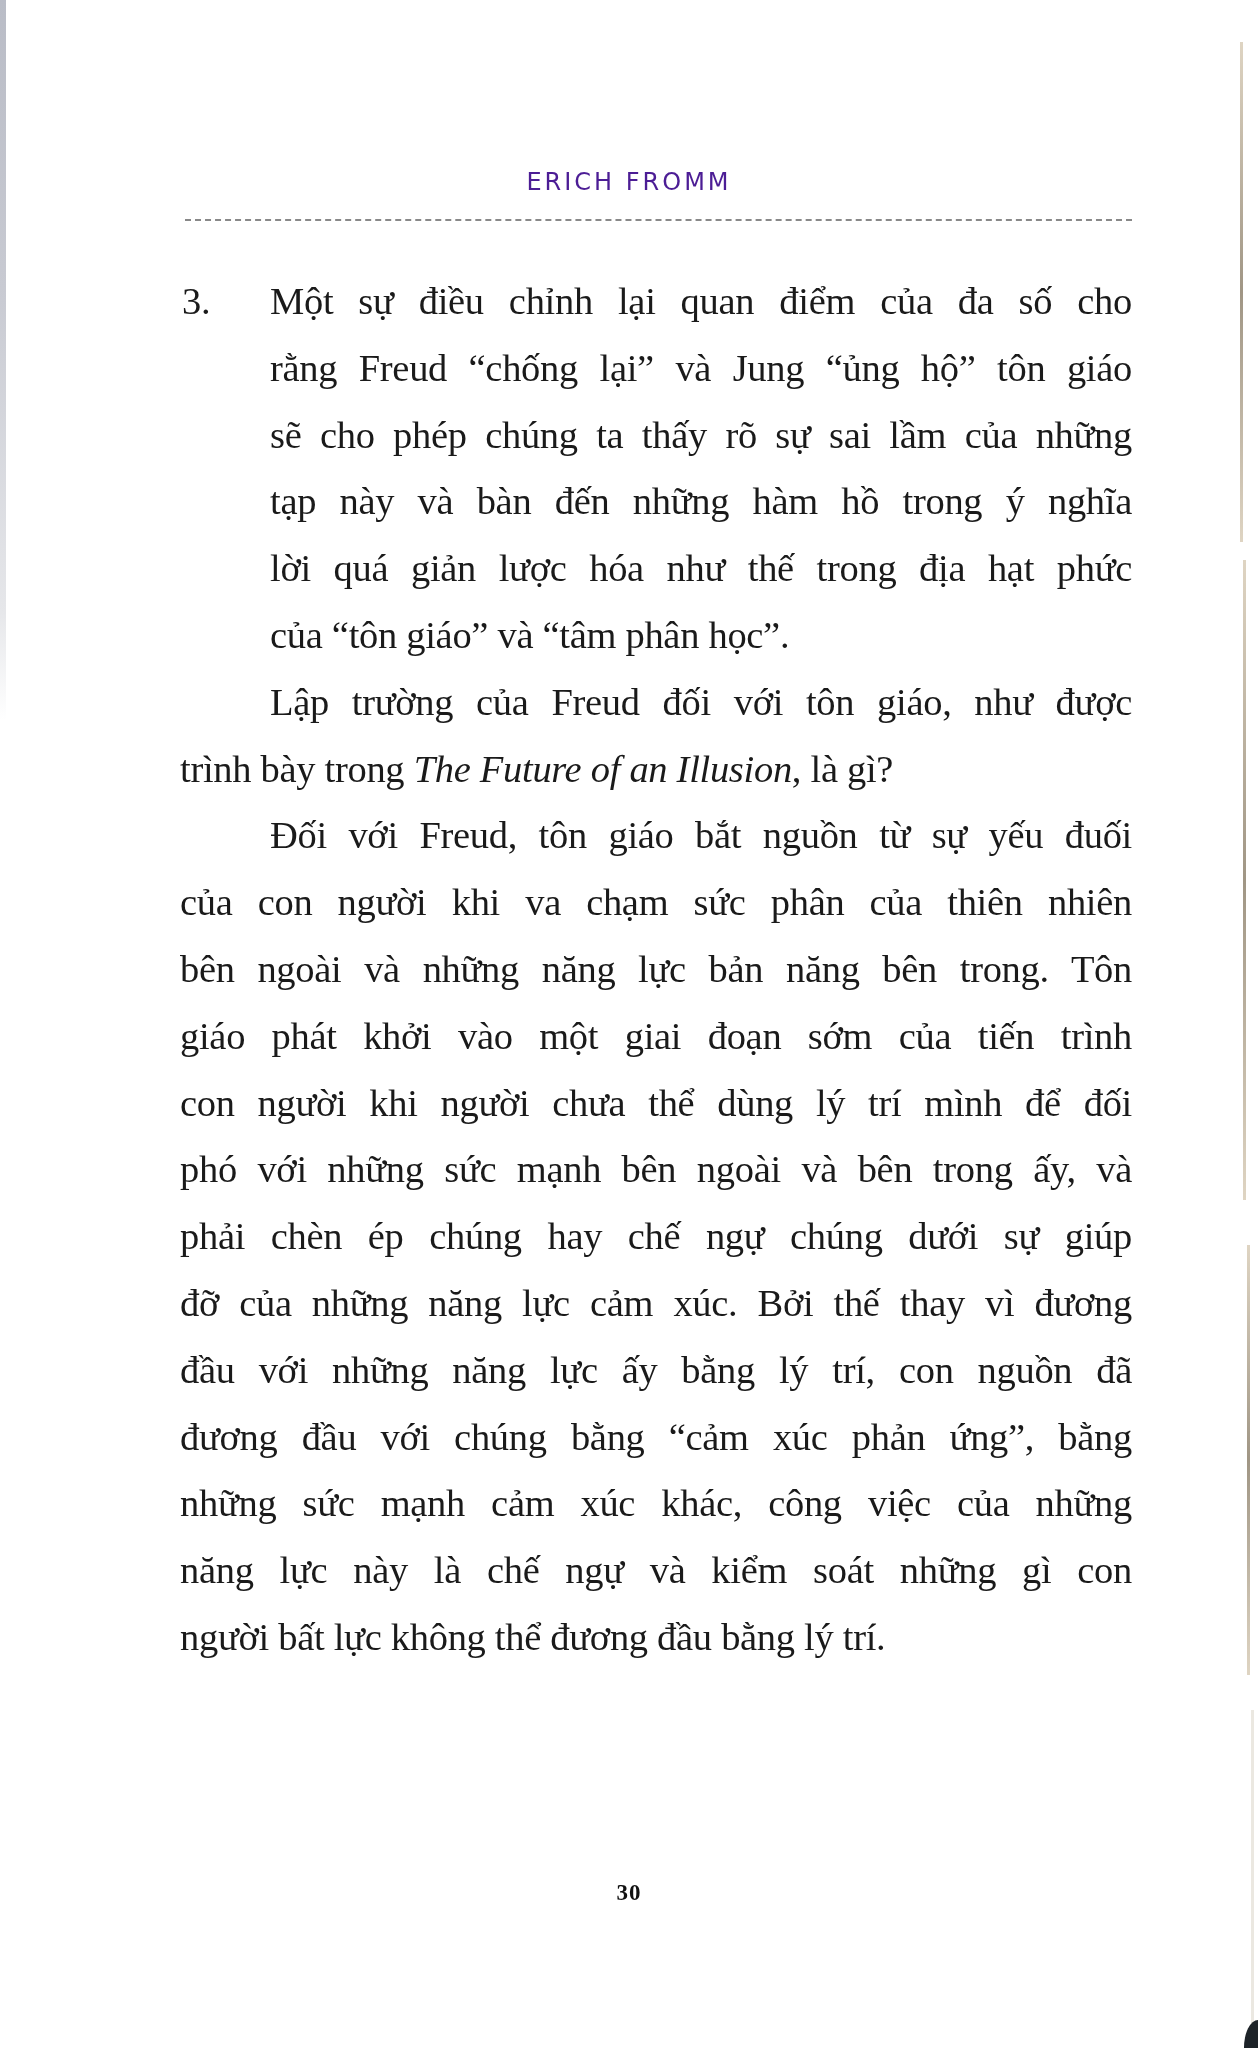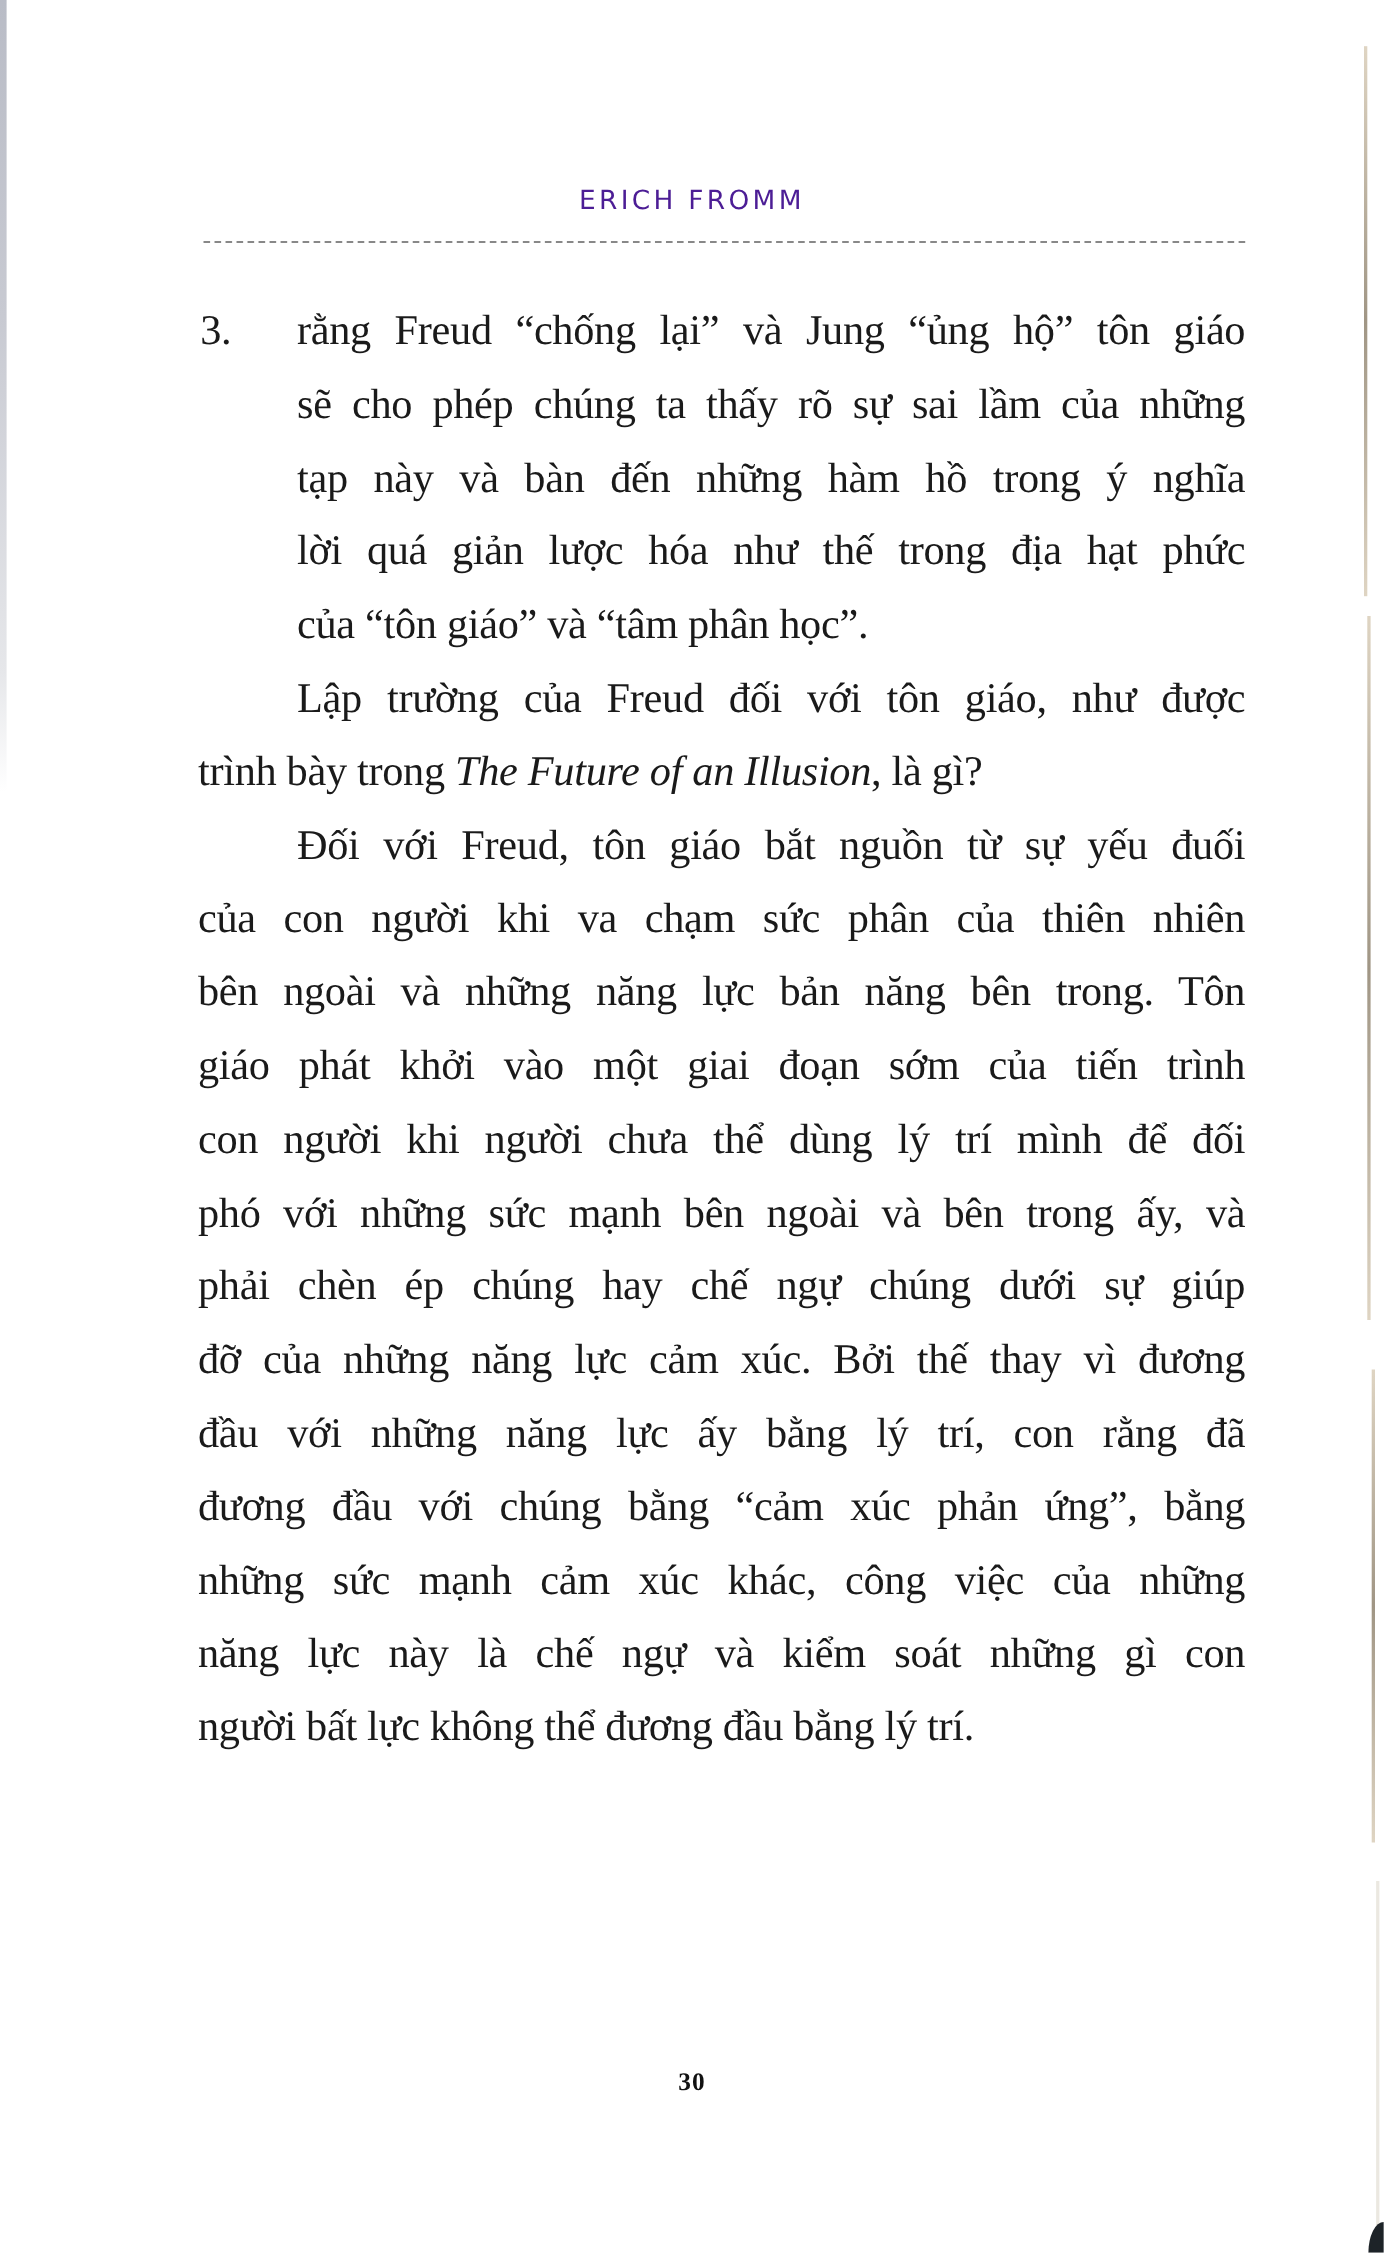--- a/index.html
+++ b/index.html
@@ -113,20 +113,21 @@
 <div class="right-edge seg4"></div>
 <div class="corner-shadow"></div>
 
 <div class="running-head">ERICH FROMM</div>
 <div class="rule"></div>
 
 <div class="text-block">
 
   <div class="list-item">
     <span class="list-marker">3.</span>
+    <span class="line">Một sự điều chỉnh lại quan điểm của đa số cho</span>
     <span class="line">rằng Freud “chống lại” và Jung “ủng hộ” tôn giáo</span>
     <span class="line">sẽ cho phép chúng ta thấy rõ sự sai lầm của những</span>
     <span class="line">tạp này và bàn đến những hàm hồ trong ý nghĩa</span>
     <span class="line">lời quá giản lược hóa như thế trong địa hạt phức</span>
     <span class="line last">của “tôn giáo” và “tâm phân học”.</span>
   </div>
 
   <div class="para-block">
     <span class="line" style="padding-left:90px;">Lập trường của Freud đối với tôn giáo, như được</span>
     <span class="line last"><span>trình bày trong </span><em>The Future of an Illusion</em><span>, là gì?</span></span>
@@ -134,21 +135,21 @@
 
   <div class="para-block">
     <span class="line" style="padding-left:90px;">Đối với Freud, tôn giáo bắt nguồn từ sự yếu đuối</span>
     <span class="line">của con người khi va chạm sức phân của thiên nhiên</span>
     <span class="line">bên ngoài và những năng lực bản năng bên trong. Tôn</span>
     <span class="line">giáo phát khởi vào một giai đoạn sớm của tiến trình</span>
     <span class="line">con người khi người chưa thể dùng lý trí mình để đối</span>
     <span class="line">phó với những sức mạnh bên ngoài và bên trong ấy, và</span>
     <span class="line">phải chèn ép chúng hay chế ngự chúng dưới sự giúp</span>
     <span class="line">đỡ của những năng lực cảm xúc. Bởi thế thay vì đương</span>
-    <span class="line">đầu với những năng lực ấy bằng lý trí, con rằng đã</span>
+    <span class="line">đầu với những năng lực ấy bằng lý trí, con nguồn đã</span>
     <span class="line">đương đầu với chúng bằng “cảm xúc phản ứng”, bằng</span>
     <span class="line">những sức mạnh cảm xúc khác, công việc của những</span>
     <span class="line">năng lực này là chế ngự và kiểm soát những gì con</span>
     <span class="line last">người bất lực không thể đương đầu bằng lý trí.</span>
   </div>
 
 
 </div>
 
 <div class="page-number">30</div>

